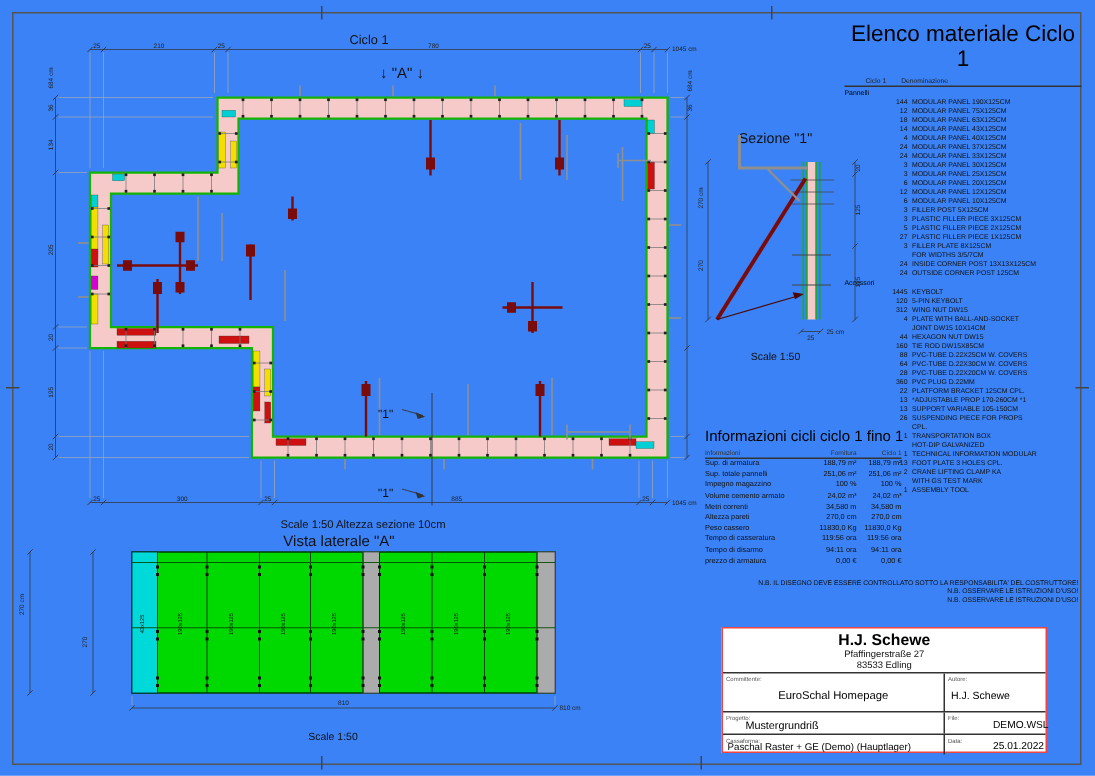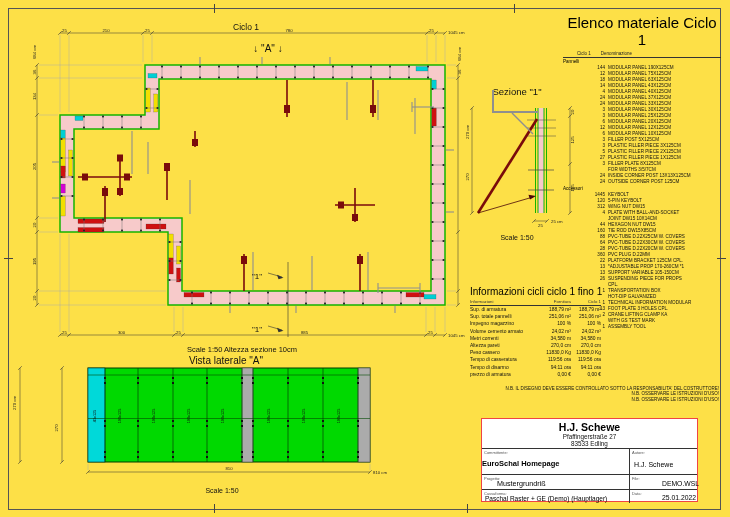--- a/index.html
+++ b/index.html
@@ -1,17 +1,17 @@
 <!DOCTYPE html>
 <html><head>
 <meta charset="utf-8">
 <style>
   html,body{margin:0;padding:0}
   body{width:730px;height:517px;position:relative;background:#fdfdfd;font-family:"Liberation Sans",sans-serif}
-  .page{position:absolute;inset:0;background:#fde047}
+  .page{position:absolute;inset:0;background:#3b82f6}
   .frame{position:absolute;left:8px;top:8px;width:711px;height:500px;border:1px solid #555}
   .fm{position:absolute;background:#444}
   svg{position:absolute;overflow:visible}
   svg text{font-family:"Liberation Sans",sans-serif;fill:#111}
   .dl{font-size:4.3px;fill:#222}
   .dim{stroke:#333;stroke-width:0.5}
   
   .materials{position:absolute;left:563px;top:14px;width:158px}
   .mat-title{font-size:15px;text-align:center;margin-bottom:3px;color:#000}
   .mat-colhdr{font-size:4.5px;display:flex;gap:10px;border-bottom:1px solid #333;padding:0 0 1px 14px;color:#222}
@@ -31,21 +31,21 @@
   
   .tb{position:absolute;left:481px;top:418px;width:215px;height:82px;border:1px solid #ef4444;background:#fff}
   .tb-r1{height:29px;border-bottom:1px solid #333;text-align:center}
   .tb-company{font-size:10.5px;font-weight:bold;padding-top:2px}
   .tb-addr{font-size:6.3px;line-height:7px;color:#111}
   .tb-row{display:flex;border-bottom:1px solid #333}
   .tb-row:last-child{border-bottom:none}
   .tb-l{width:147px;border-right:1px solid #333;position:relative}
   .tb-r{flex:1;position:relative}
   .tb-lab{position:absolute;top:1px;left:2px;font-size:4px;color:#555}
-  .tb-client{position:absolute;top:10px;left:0;width:100%;font-weight:bold;font-size:7.5px}
+  .tb-client{position:absolute;top:10px;left:0;width:100%;text-align:center;font-weight:normal;font-size:7.5px}
   .tb-author{position:absolute;top:12px;left:4px;font-size:7px}
   .tb-val{position:absolute;bottom:1px;left:15px;font-weight:normal;font-size:7.2px;white-space:nowrap}
   .tb-val2{position:absolute;bottom:1px;left:3px;font-size:6.5px;white-space:nowrap}
   .tb-rv{position:absolute;bottom:2px;left:32px;font-size:6.8px}
 </style>
 </head>
 <body>
 
 <div class="page">
   <div class="frame"></div>

